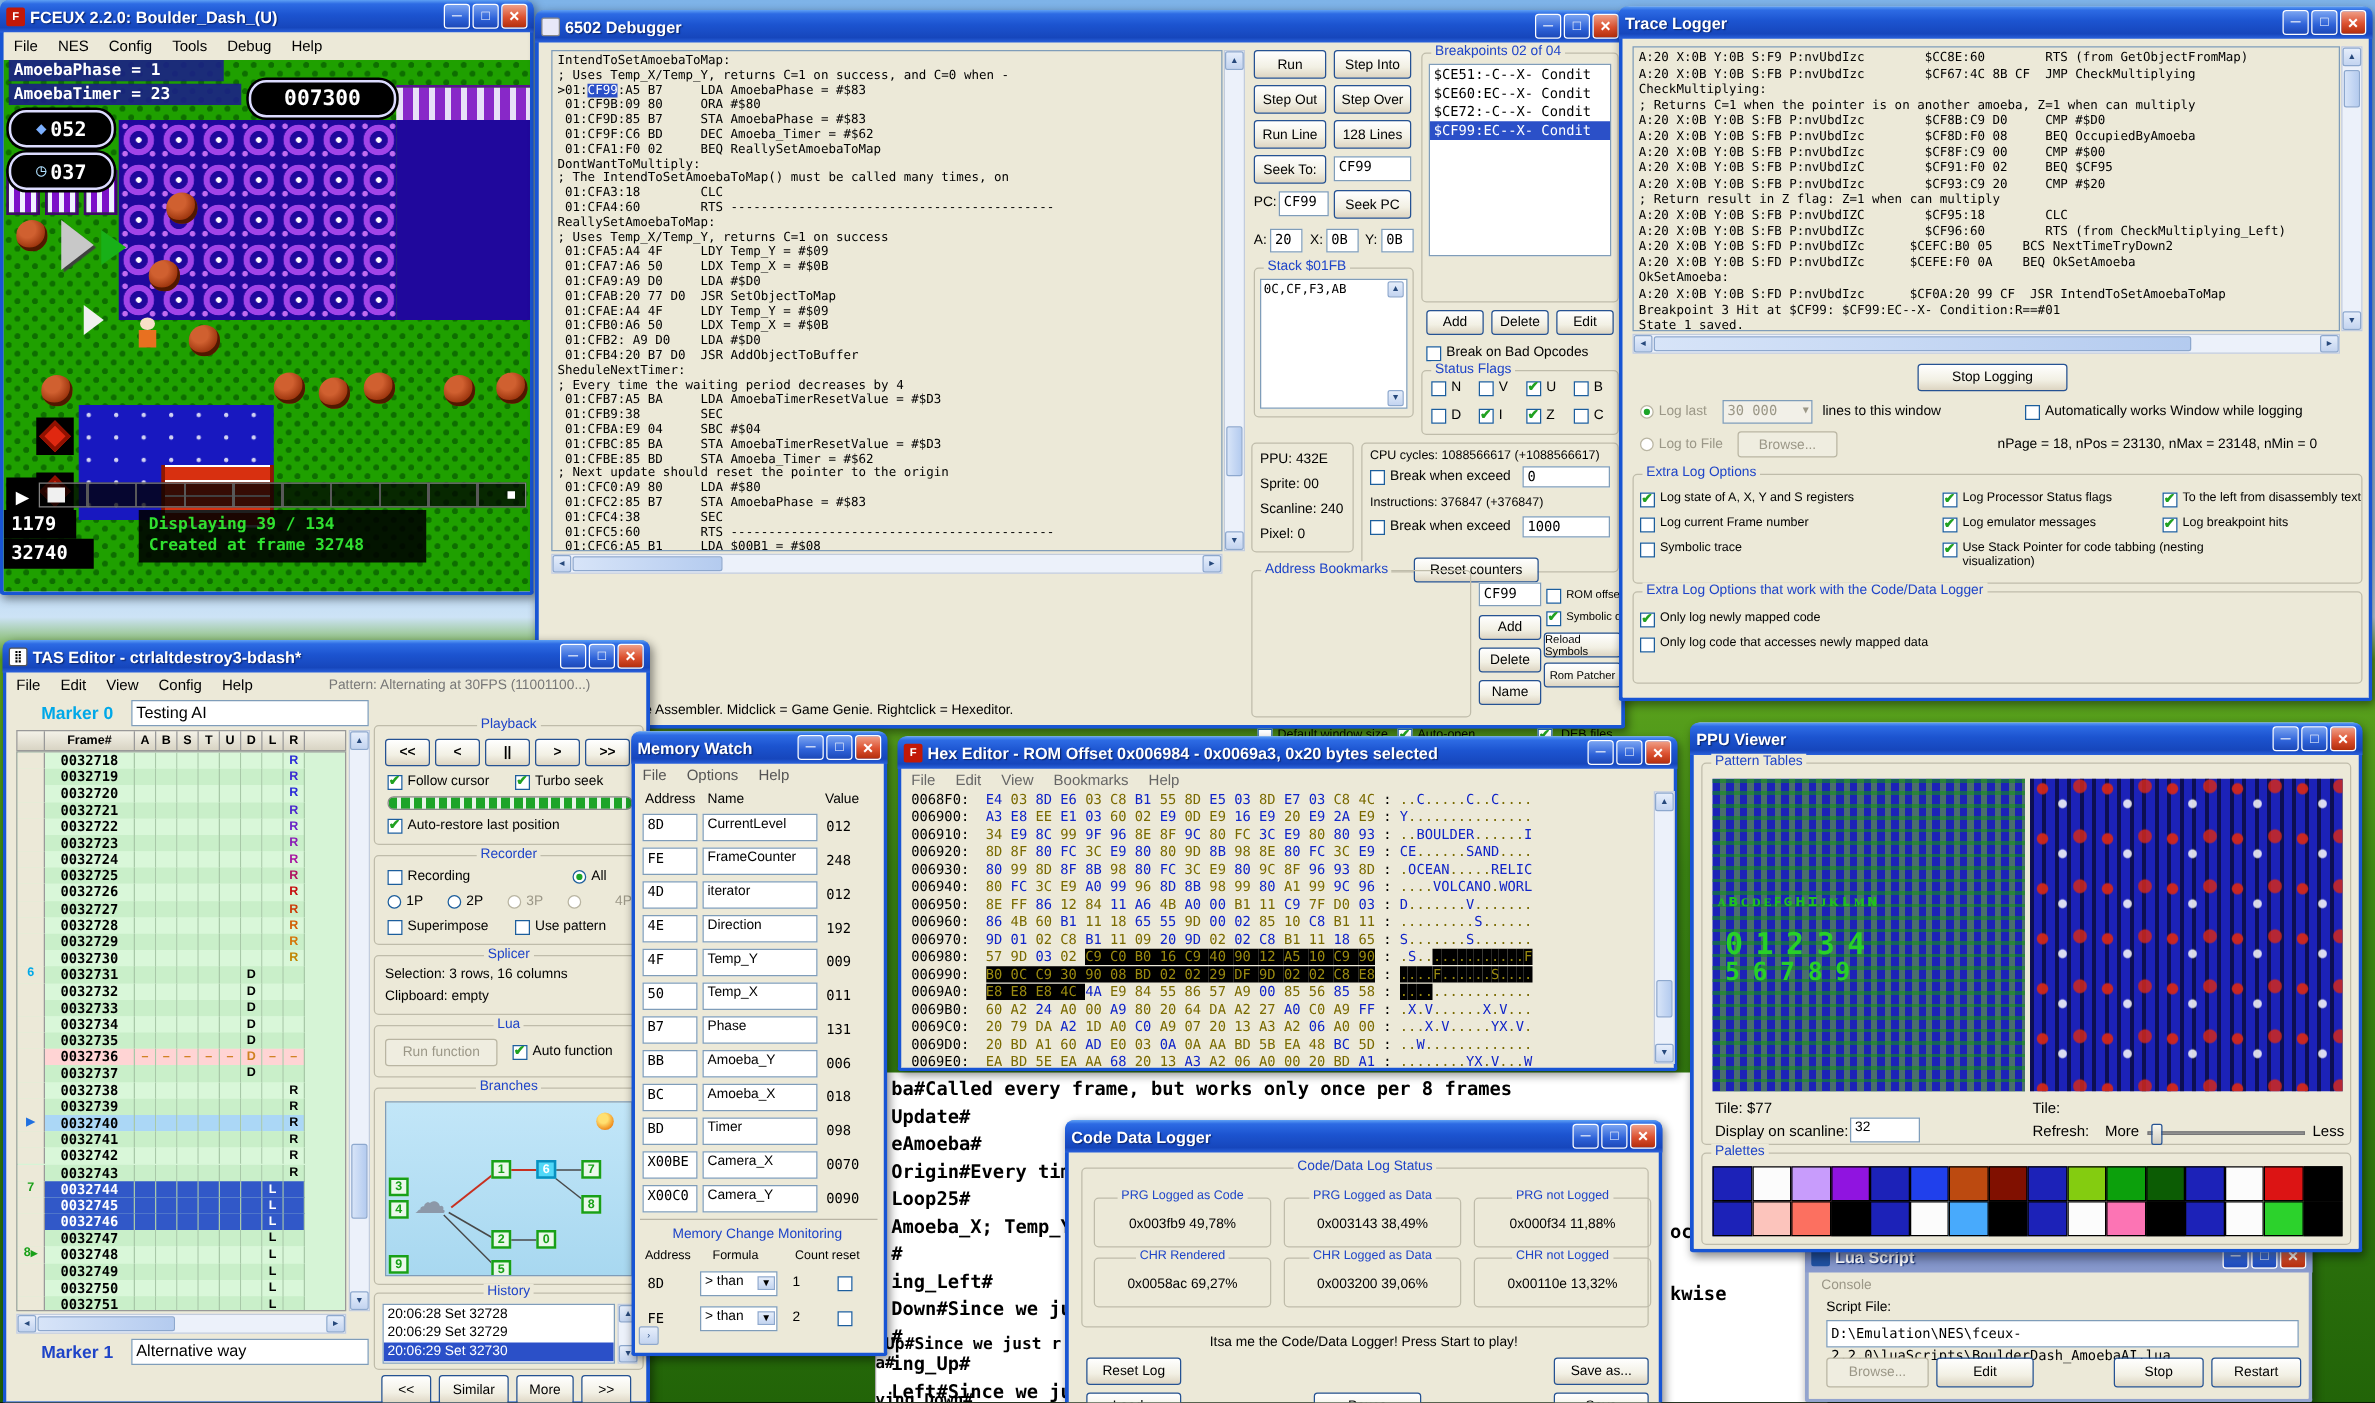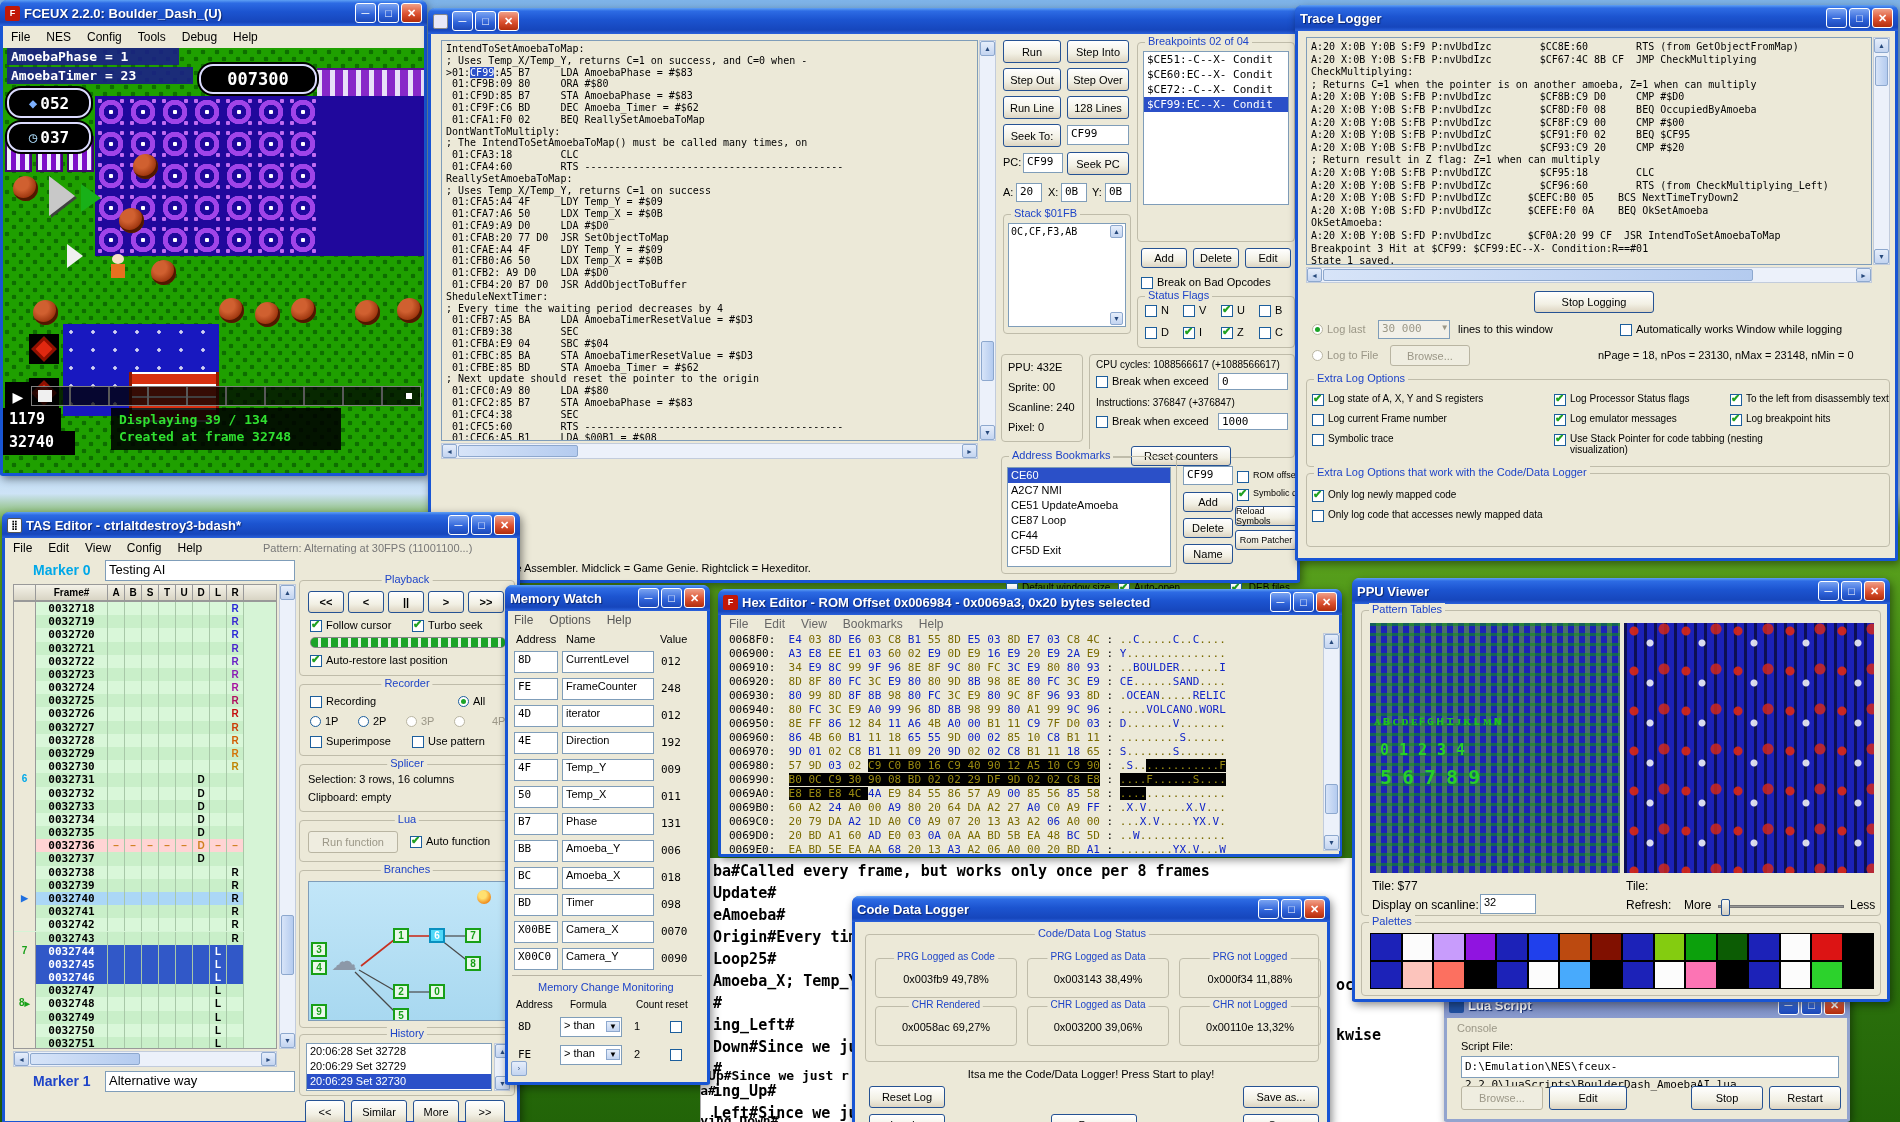--- a/index.html
+++ b/index.html
@@ -201,20 +201,21 @@
           <div>Displaying 39 / 134</div>
           <div>Created at frame 32748</div>
         </div>
       </div>
     </div>
   </div>
 
   <div class="win" style="left:428px; top:8px; width:872px; height:575px; z-index:3;">
     <div class="tb">
       <span class="ticon" style="background:#E8E8F8; border:1px solid #888;"> </span>
+      <span class="tbt">6502 Debugger</span>
       <span class="wbtns">
         <span class="wb">─</span>
         <span class="wb">□</span>
         <span class="wb close">✕</span>
       </span>
     </div>
     <div class="client">
       <pre class="code" id="dbg-code" style="left:10px; top:6px; width:537px; height:401px; font-size:10px; line-height:11.8px; padding:2px 4px;">IntendToSetAmoebaToMap:
 ; Uses Temp_X/Temp_Y, returns C=1 on success, and C=0 when -
 &gt;01:<span style="background: rgb(43, 80, 200); color: rgb(255, 255, 255);">CF99</span>:A5 B7     LDA AmoebaPhase = #$83
@@ -325,28 +326,20 @@
         <div class="cb" style="left:6px; top:60px;">
             <span class="box"></span>
             <span>Break when exceed</span>
           </div>
         <div class="edit" style="left:128px; top:58px; width:70px; height:17px;">1000</div>
       </div>
       <div class="btn" style="left:700px; top:412px; width:100px; height:20px;">Reset counters</div>
 
       <div class="gb" style="left:570px; top:422px; width:176px; height:118px;">
         <span class="gbl">Address Bookmarks</span>
-        <div class="list" id="bm-list" style="left:5px; top:10px; width:164px; height:100px; font-size:10px;">
-            <div class="li sel">CE60</div>
-            <div class="li">A2C7 NMI</div>
-            <div class="li">CE51 UpdateAmoeba</div>
-            <div class="li">CE87 Loop</div>
-            <div class="li">CF44</div>
-            <div class="li">CF5D Exit</div>
-          </div>
       </div>
       <div class="edit" style="left:752px; top:432px; width:50px; height:19px;">CF99</div>
       <div id="bm-btns"></div>
       <div class="cb" style="left:806px; top:436px; font-size:9px;">
           <span class="box"></span>
           <span>ROM offsets</span>
         </div>
       <div class="cb on" style="left:806px; top:454px; font-size:9px;">
           <span class="box"></span>
           <span>Symbolic debug</span>
@@ -1254,21 +1247,21 @@
       </span>
     </div>
     <div class="client">
       <div class="gb" style="left:6px; top:6px; width:520px; height:306px;">
         <span class="gbl">Pattern Tables</span>
 
         <div class="abs" style="left:8px; top:12px; width:250px; height:250px; background:#1C22B8; overflow:hidden;
              background-image:repeating-linear-gradient(0deg,transparent 0 7px,rgba(16,150,16,.55) 7px 10px),
              repeating-linear-gradient(90deg,transparent 0 6px,rgba(132,204,16,.45) 6px 11px);">
           <div class="mono" style="position:absolute; left:4px; top:88px; color:#20C020; font-weight:bold; font-size:13px; letter-spacing:2px;">ᴀʙᴄᴅᴇꜰɢʜɪᴊᴋʟᴍɴ</div>
-          <div class="mono" style="position:absolute; left:10px; top:118px; color:#28D028; font-weight:bold; font-size:15px; letter-spacing:10px;">01234</div>
+          <div class="mono" style="position:absolute; left:10px; top:118px; color:#28D028; font-weight:bold; font-size:24px; letter-spacing:10px;">01234</div>
           <div class="mono" style="position:absolute; left:10px; top:142px; color:#28D028; font-weight:bold; font-size:20px; letter-spacing:10px;">56789</div>
         </div>
 
         <div class="abs" style="left:262px; top:12px; width:250px; height:250px; background:#1C22B8; overflow:hidden;
              background-image:radial-gradient(circle at 10px 8px,rgba(220,40,20,.9) 4px,transparent 5px),
              radial-gradient(circle at 26px 20px,rgba(252,252,252,.85) 3px,transparent 4px),
              radial-gradient(circle at 40px 6px,rgba(220,40,20,.8) 5px,transparent 6px),
              repeating-linear-gradient(90deg,rgba(0,0,0,.55) 0 3px,transparent 3px 10px);
              background-size:52px 40px,52px 40px,52px 40px,100% 100%;"></div>
         <div class="lbl" style="left:10px; top:268px; font-size:12px;">Tile: $77</div>

